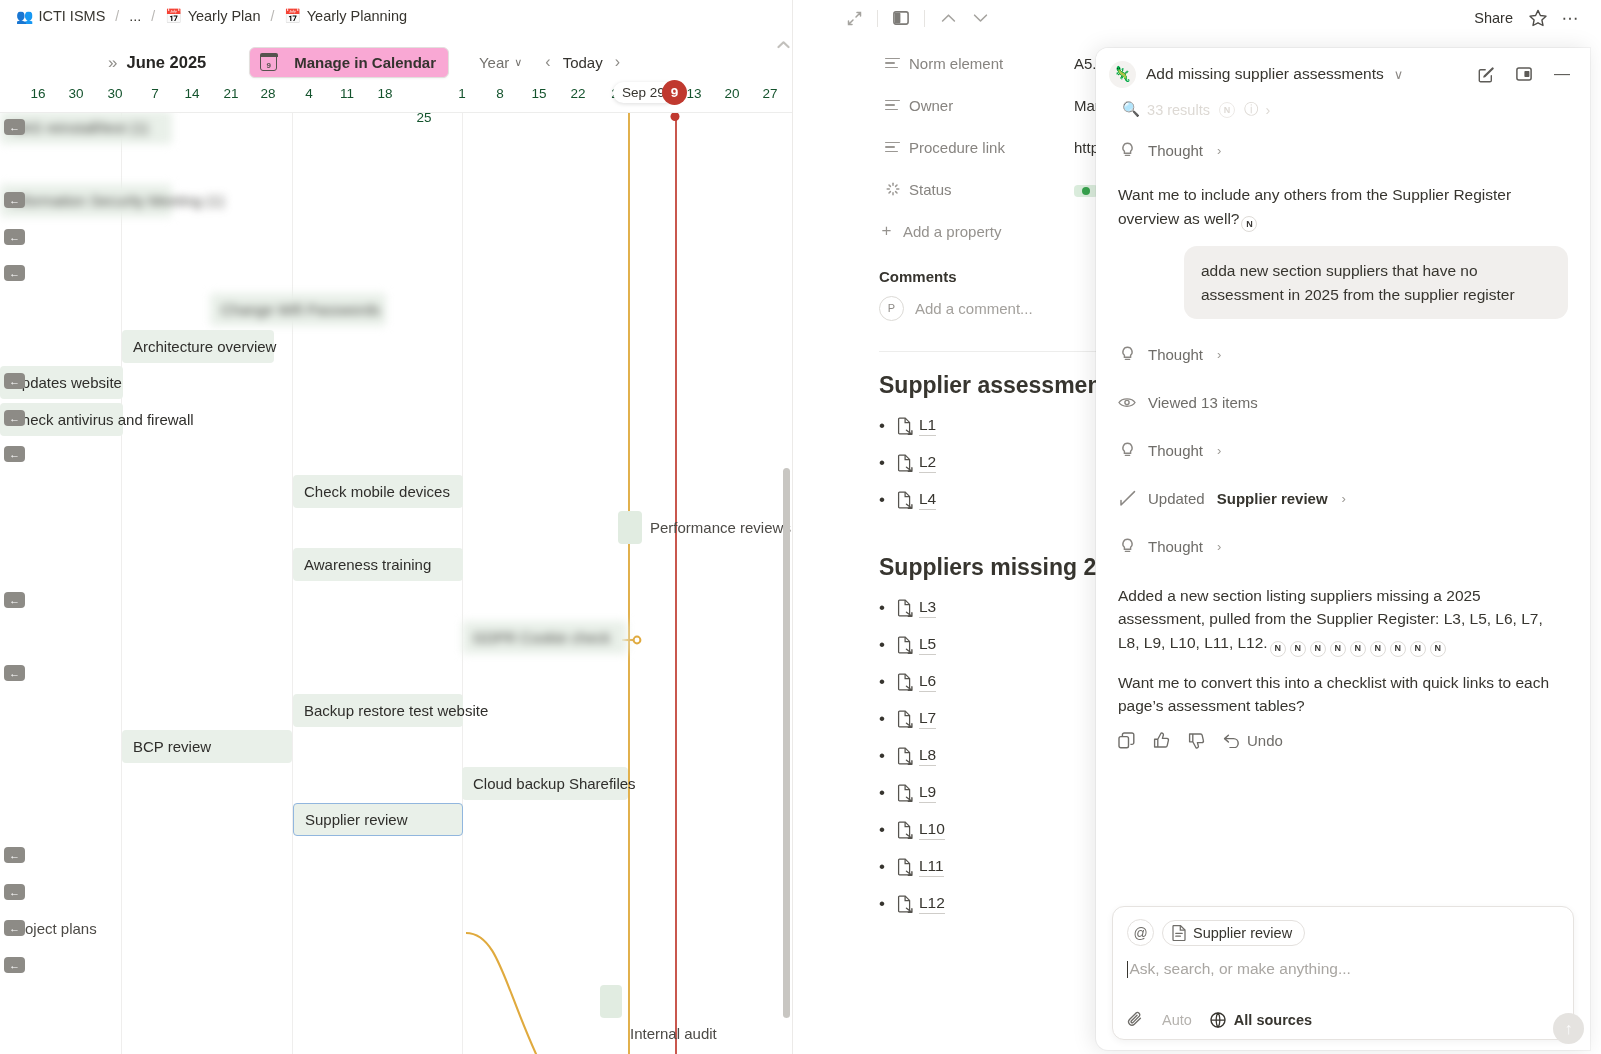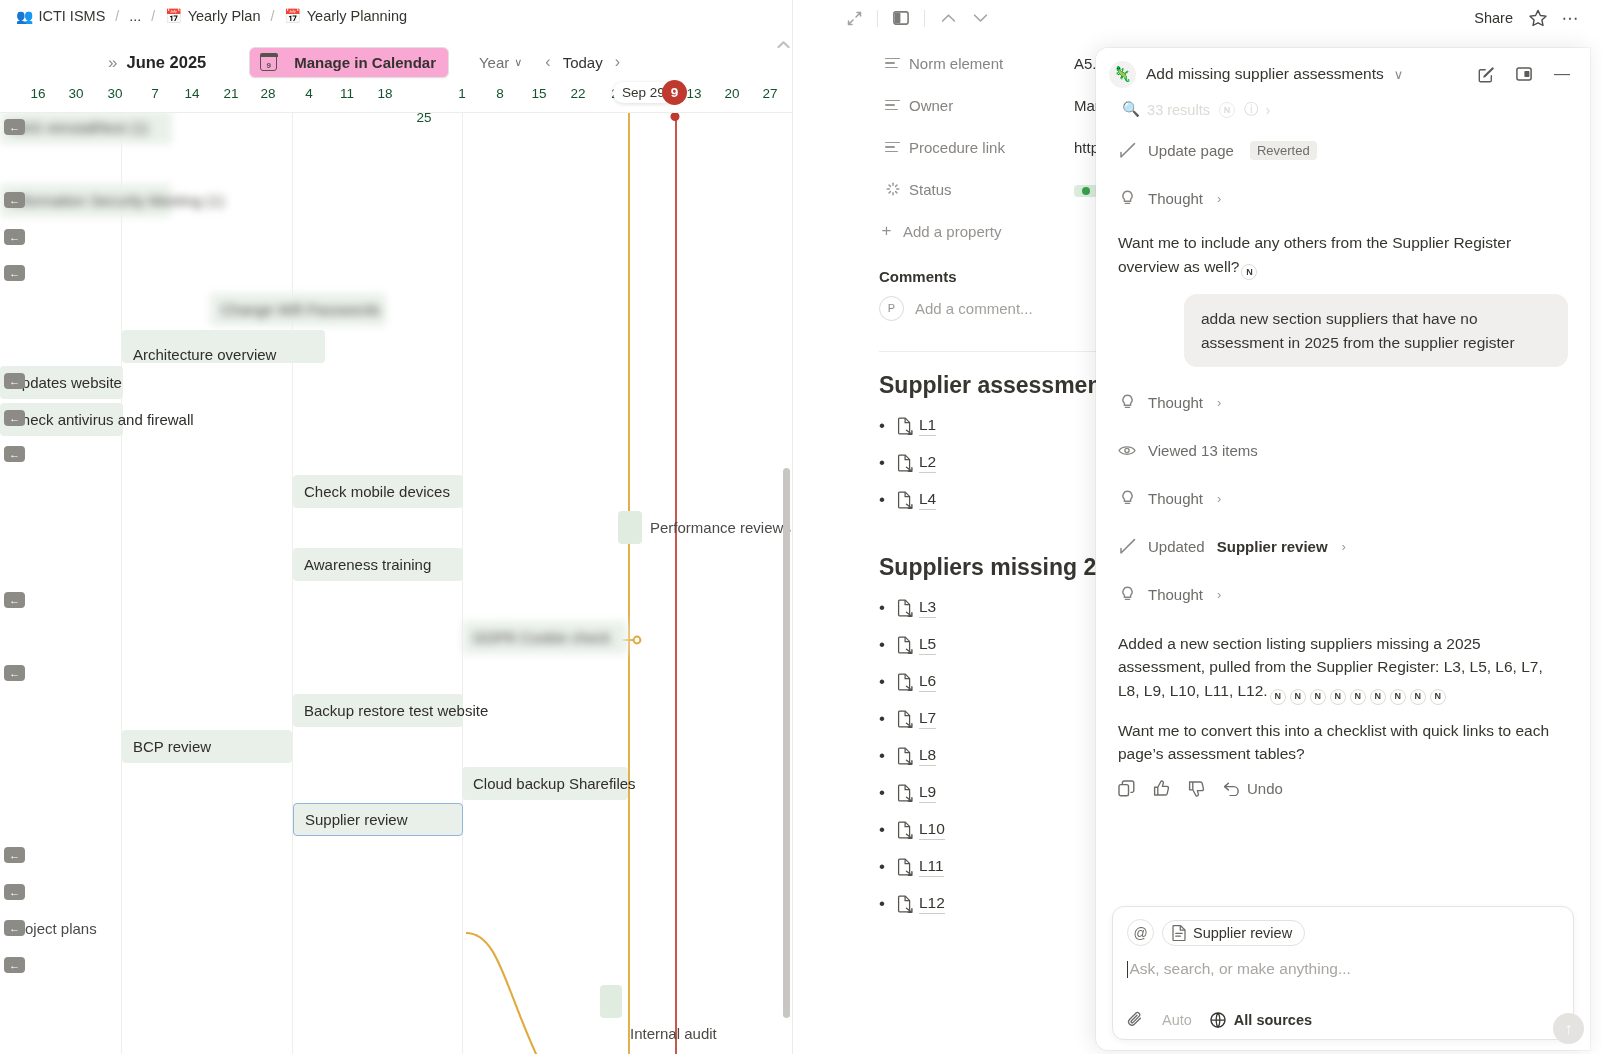--- a/index.html
+++ b/index.html
@@ -477,21 +477,21 @@
       <div id="gantt-scrollbar"></div>
     <div class="bar blurred" style="left: 0px; top: -2px; width: 172px;">
           <span class="lbl">NAS reinstall/test (1)</span>
         </div>
         <div class="bar blurred" style="left: 0px; top: 71px; width: 172px;">
           <span class="lbl">Information Security Meeting (1)</span>
         </div>
         <div class="bar blurred" style="left: 210px; top: 180px; width: 176px;">
           <span class="lbl">Change Wifi Passwords</span>
         </div>
-        <div class="bar" style="left: 122px; top: 217px; width: 203px; align-items: flex-end;">
+        <div class="bar" style="left: 122px; top: 217px; width: 152px;">
           <span class="lbl">Architecture overview</span>
         </div>
         <div class="bar" style="left: 0px; top: 253px; width: 123px;">
           <span class="lbl">Updates website</span>
         </div>
         <div class="bar" style="left: 0px; top: 290px; width: 123px;">
           <span class="lbl">Check antivirus and firewall</span>
         </div>
         <div class="bar" style="left: 293px; top: 362px; width: 170px;">
           <span class="lbl">Check mobile devices</span>
@@ -819,29 +819,20 @@
     <div id="ai-faded">
       <span>🔍</span>
       <span>33 results</span>
       <span class="nchip" style="border-color:#ece9e6;color:#ddd9d4;">N</span>
       <span>ⓘ</span>
       <span>›</span>
     </div>
 
     <div id="ai-body">
 
-      <div class="ai-step">
-        <span class="stepico">
-          <svg width="17" height="17" viewBox="0 0 17 17">
-            <path d="M2 15 L15.5 1.6 M2 15 L2 10.6" fill="none" stroke="#8a8783" stroke-width="1.5" stroke-linecap="round"></path>
-          </svg>
-        </span>
-        <span>Update page</span>
-        <span class="pill-reverted">Reverted</span>
-      </div>
 
       <div class="ai-step">
         <span class="stepico">
           <svg width="15" height="17" viewBox="0 0 15 17">
             <path d="M7.5 1.2 A4.6 4.6 0 0 0 4.4 9.2 V11.2 H10.6 V9.2 A4.6 4.6 0 0 0 7.5 1.2 Z" fill="none" stroke="#8a8783" stroke-width="1.4"></path>
             <path d="M5.4 13.4 H9.6" stroke="#8a8783" stroke-width="1.4" stroke-linecap="round"></path>
           </svg>
         </span>
         <span>Thought</span>
         <span class="chev">›</span>

